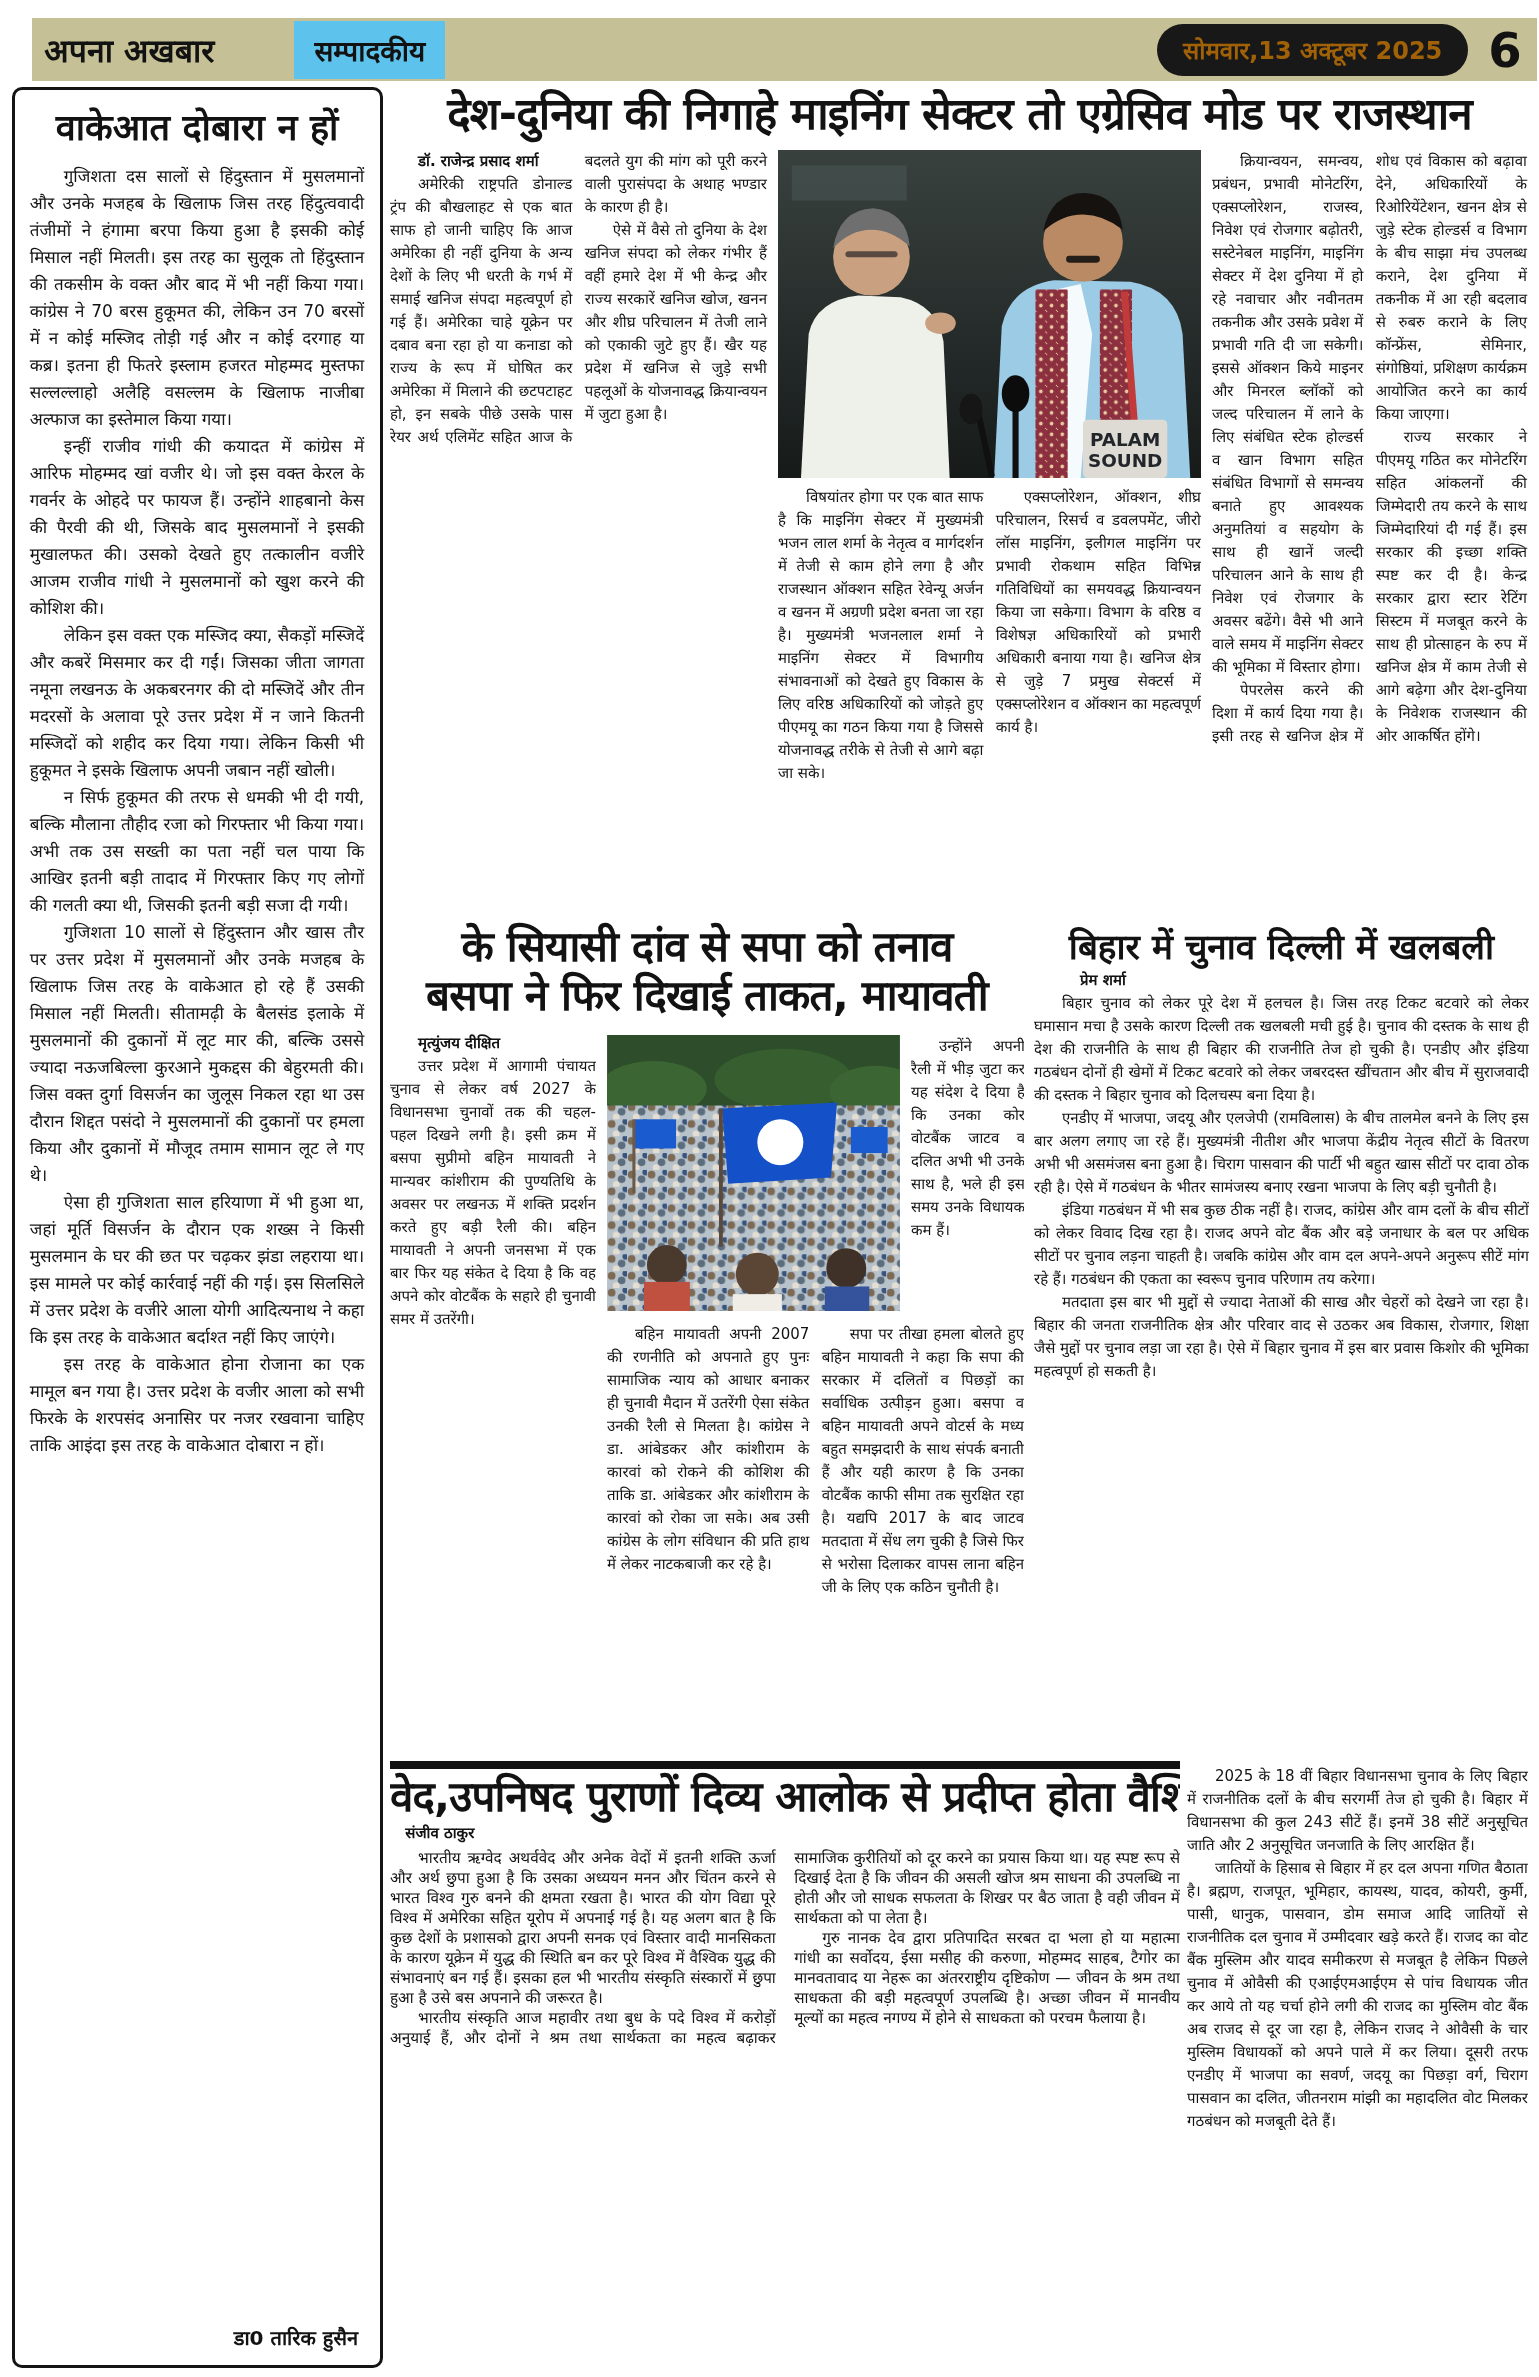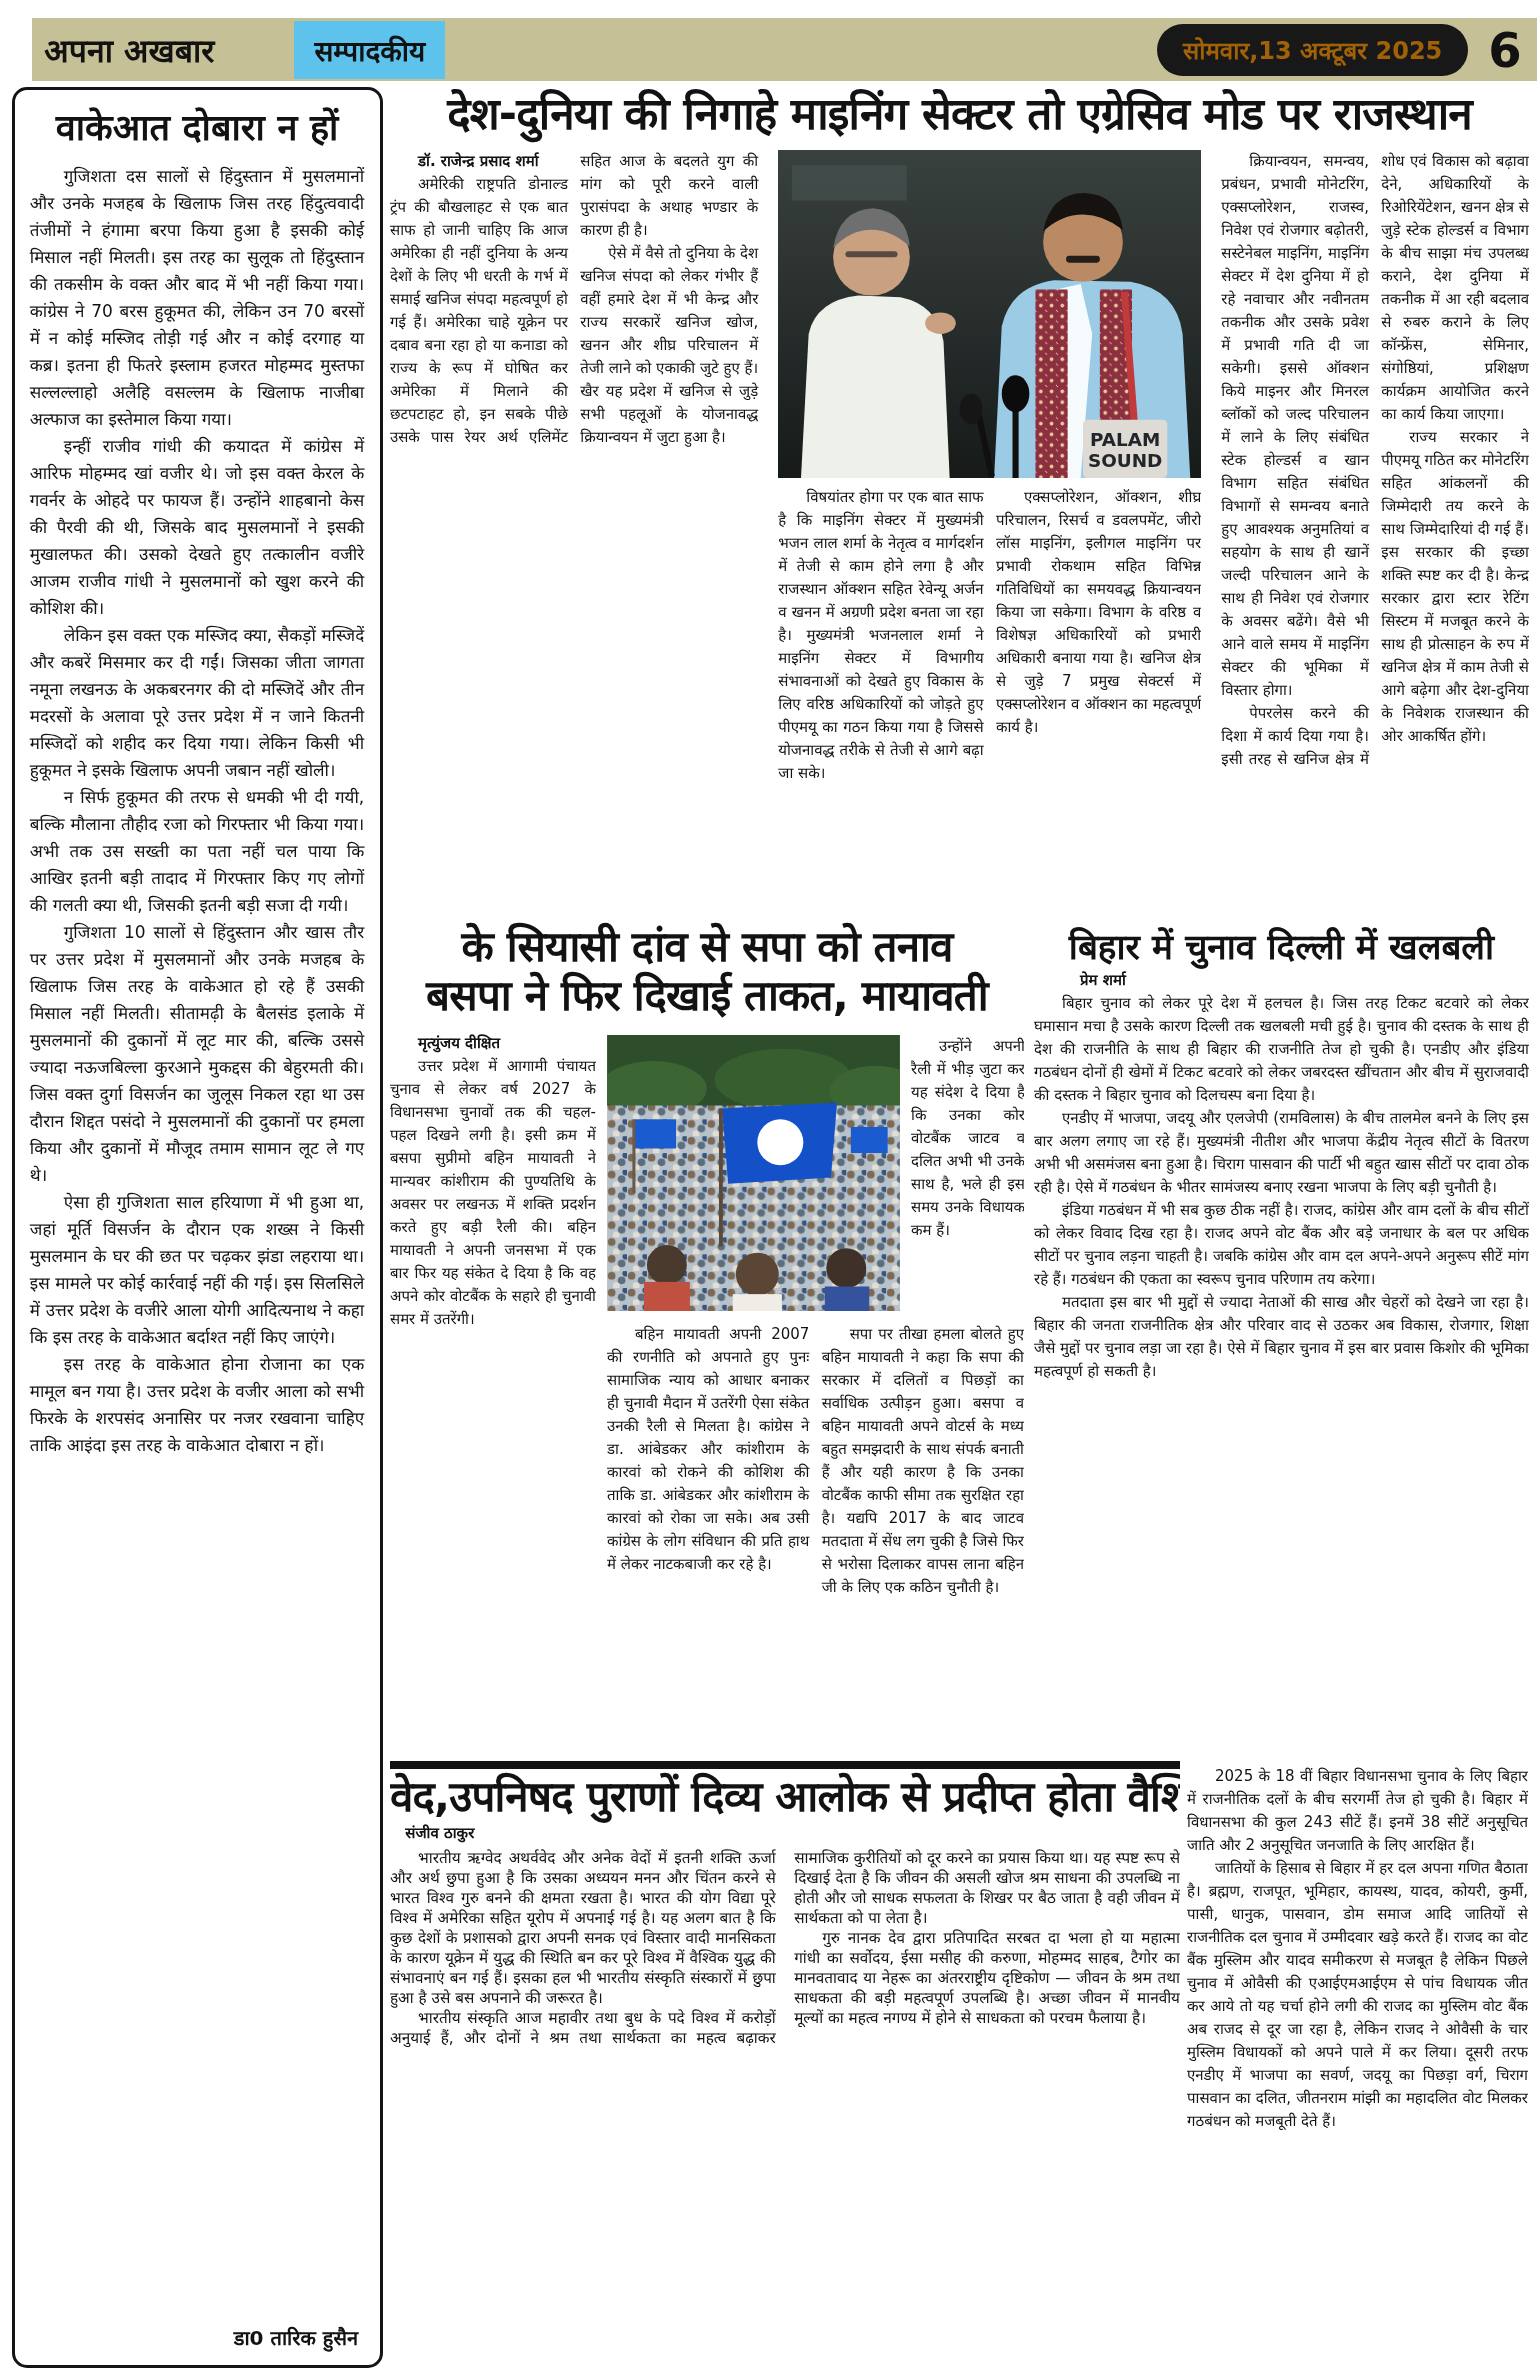--- a/index.html
+++ b/index.html
@@ -18,30 +18,30 @@
     font-weight:bold; padding:9.2px 26px; border-radius:34px; white-space:nowrap; }
   .pagenum { font-size:48px; font-weight:bold; margin:0 15.3px 0 20px; }
 
   
   .bodytext p { font-size:15px; line-height:23px; text-align:justify;
     text-indent:28px; margin:0; }
   .byline { font-weight:bold; font-size:16px; line-height:23px; text-indent:28px; }
 
   
   .left-article { position:absolute; left:11.5px; top:87px; width:371px; height:2281px;
-    border:3.1px solid #141414; border-radius:15px; padding:6.1px 15.3px 10.7px; overflow:hidden; }
+    border:3.1px solid #141414; border-radius:10px; padding:6.1px 15.3px 10.7px; overflow:hidden; }
   .left-title { font-size:36px; font-weight:bold; text-align:center; padding:6.1px 0 12.3px; }
   .left-article .bodytext p { font-size:17px; line-height:27px; text-indent:34px; }
   .left-signature { position:absolute; right:21.5px; bottom:14px; font-size:20px; font-weight:bold; }
 
   
   .mining { position:absolute; left:390px; top:87px; width:1139px; height:827px; }
   .mining-headline { font-size:44px; line-height:54px; font-weight:bold; text-align:center;
     letter-spacing:-0.8px; white-space:nowrap; }
-  .mining-body { display:flex; gap:20px; margin-top:9.2px; height:755px; overflow:hidden; }
+  .mining-body { display:flex; gap:11px; margin-top:9.2px; height:755px; overflow:hidden; }
   .zoneA { width:377px; column-count:2; column-gap:12.3px; }
   .zoneB { width:423px; }
   .zoneB .press-photo { width:423px; height:328px; display:block; }
   .zoneB .below-photo { column-count:2; column-gap:12.3px; height:414px; overflow:hidden; margin-top:7.7px; }
   .zoneC { width:315px; column-count:2; column-gap:12.3px; }
 
   
   .bsp { position:absolute; left:390px; top:917px; width:634px; height:841px; overflow:hidden; }
   .bsp-headline { font-size:42px; line-height:49px; font-weight:bold; text-align:center;
     letter-spacing:-0.8px; margin-top:4.6px; }

